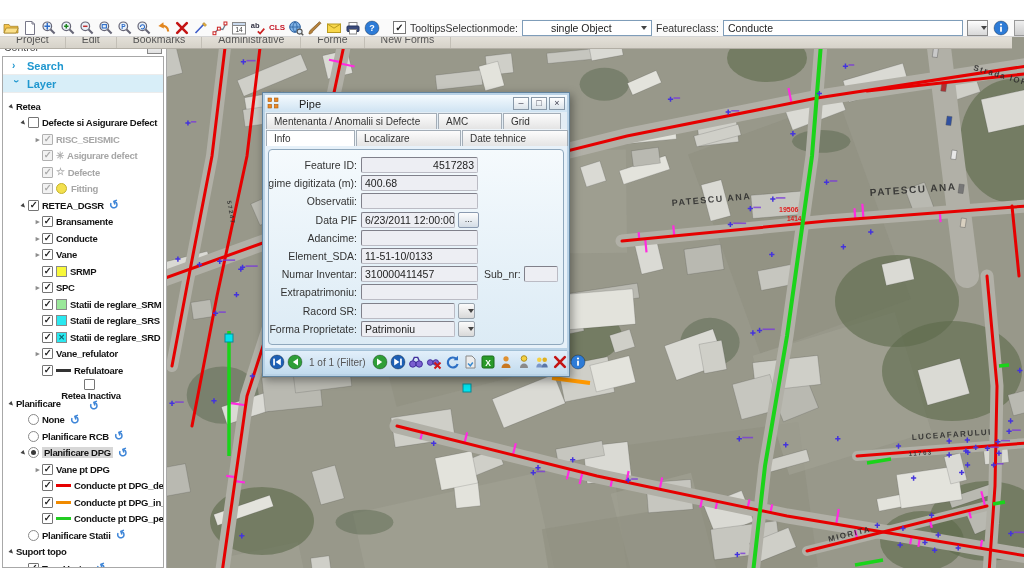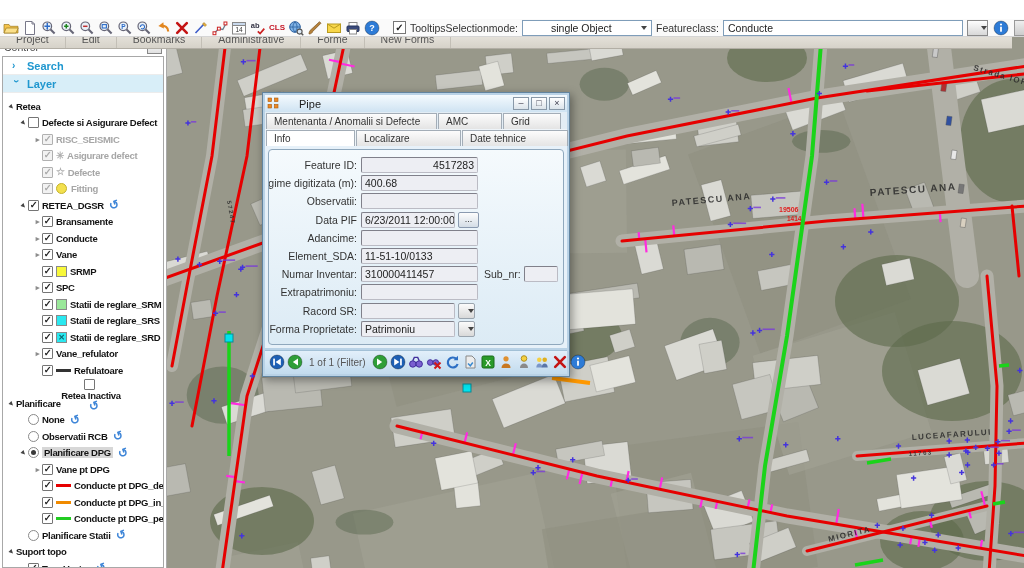--- a/index.html
+++ b/index.html
@@ -451,21 +451,21 @@
           </div>
           <div class="tree-row" style="padding-left: 16px;">
             <span class="slot"></span>
             <span class="tradio"></span>
             <span>None</span>
             <span class="undo-glyph">↺</span>
           </div>
           <div class="tree-row" style="padding-left: 16px;">
             <span class="slot"></span>
             <span class="tradio"></span>
-            <span>Observatii RCB</span>
+            <span>Planificare RCB</span>
             <span class="undo-glyph">↺</span>
           </div>
           <div class="tree-row" style="padding-left: 16px;">
             <span class="slot">
               <span class="exp expanded">▸</span>
             </span>
             <span class="tradio">
               <span class="dot"></span>
             </span>
             <span class="sel-bg">Planificare DPG</span>

